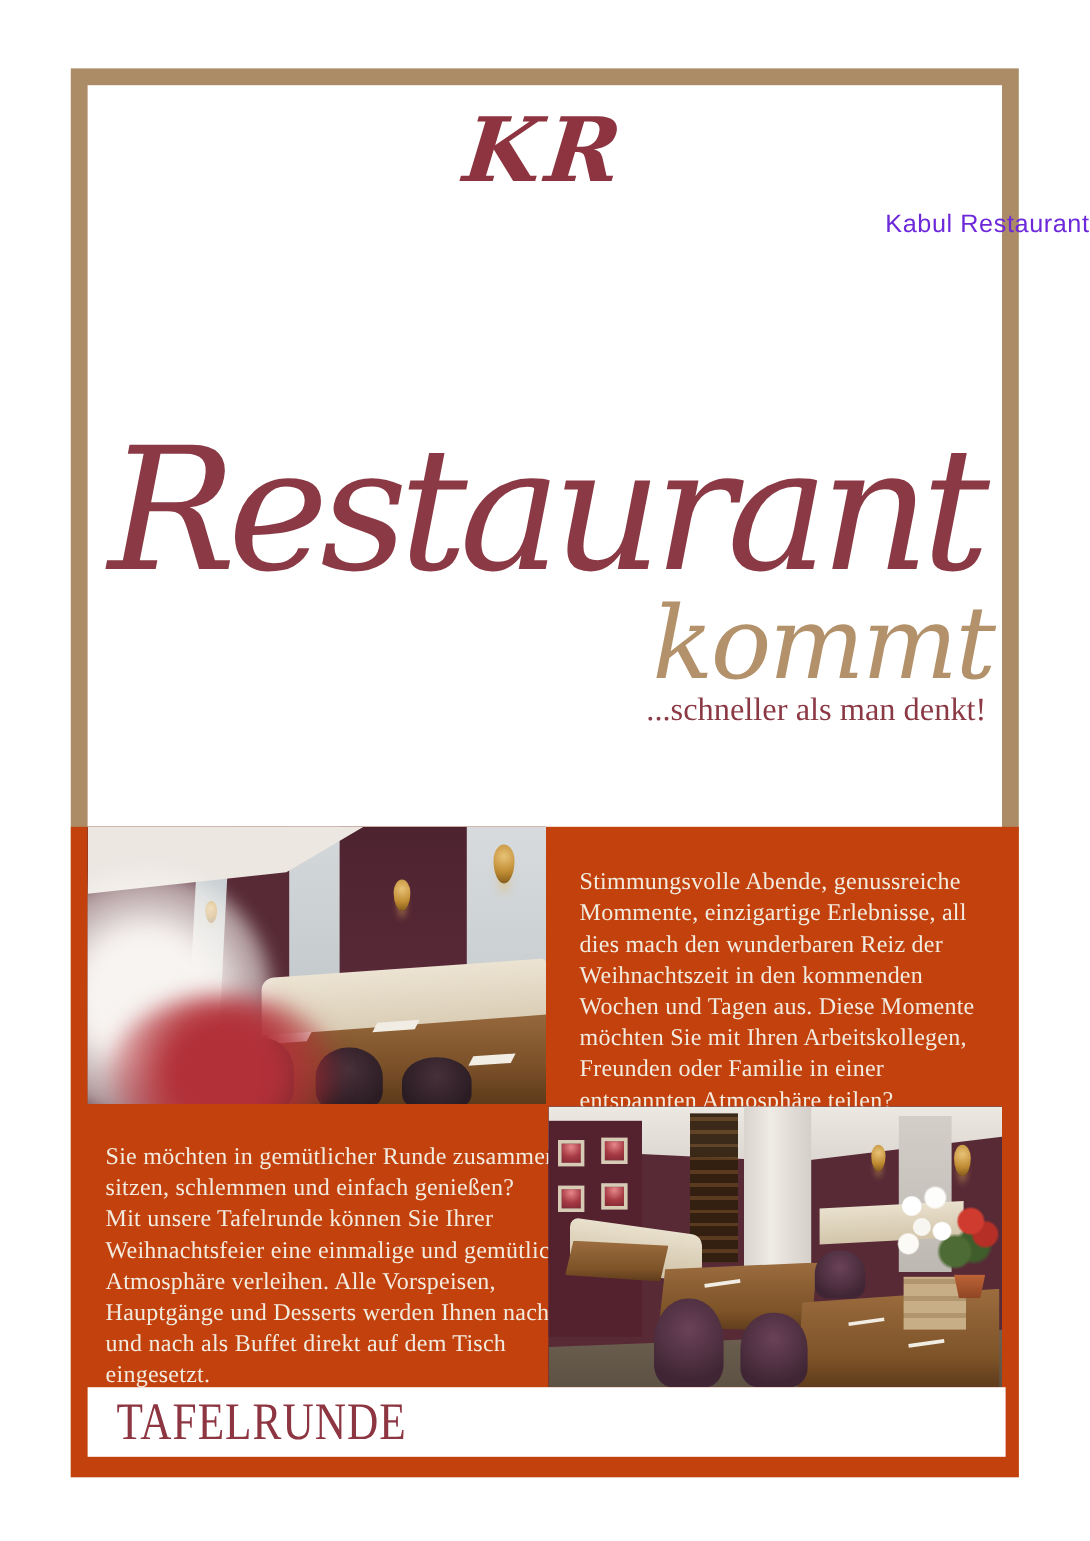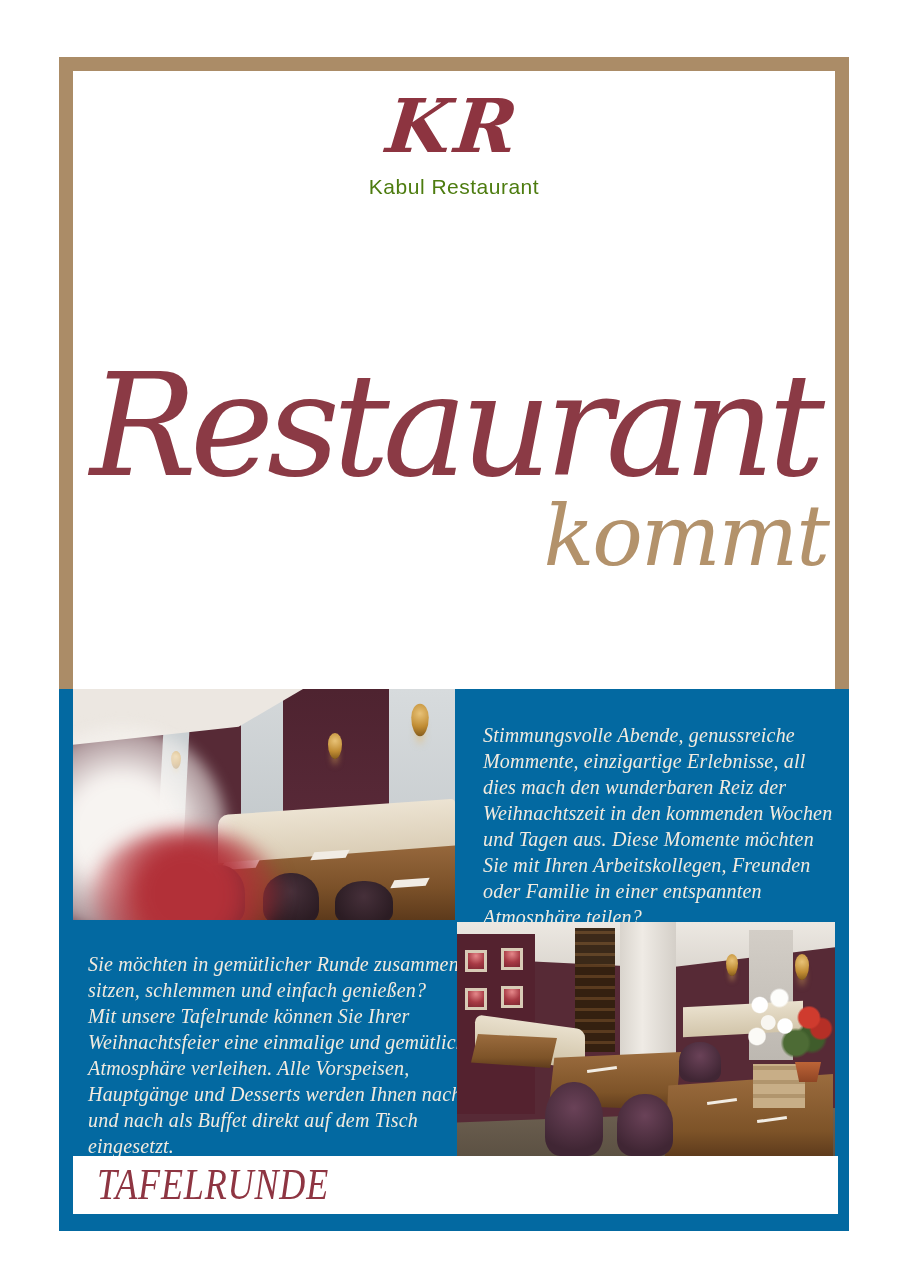--- a/index.html
+++ b/index.html
@@ -16,21 +16,21 @@
   }
   
   .logo-block { position:absolute; left:0; right:0; top:88px; text-align:center; z-index:2; }
   .logo-kr {
     font-family:"DejaVu Serif", serif; font-style:italic; font-weight:bold;
     font-size:74px; line-height:1.05; color:#8d3440;
     transform:skewX(-6deg); letter-spacing:4px;
   }
   .logo-name, .logo-tagline {
     font-family:"Liberation Sans", sans-serif; font-size:21px; line-height:26px;
-    color:#4d7c0f; letter-spacing:0.5px;
+    color:#6d28d9; letter-spacing:0.5px;text-align:right;
   }
   .logo-name { margin-top:8px; }
   
   .headline-main {
     position:absolute; left:0; top:348px; width:908px; text-align:center;
     font-family:"DejaVu Serif", serif; font-style:italic;
     font-size:142px; line-height:1.1; letter-spacing:-7px;
     color:#8b3a45; white-space:nowrap; z-index:3;
   }
   .headline-kommt {
@@ -39,21 +39,21 @@
     font-size:84px; line-height:1; letter-spacing:-2px;
     color:#b3926b; z-index:3;
   }
   .headline-note {
     position:absolute; top:576px; right:86px;
     font-family:"Liberation Serif", serif; font-size:27px; color:#8b3a45; z-index:3;
   }
   
   .band {
     position:absolute; left:59px; top:689px; width:790px; height:542px;
-    background:#0369a1; z-index:2;font-style:italic;
+    background:#c2410c; z-index:2;
   }
   .para {
     position:absolute; font-size:20px; line-height:26px; color:#f2ebdf;
     letter-spacing:0.2px;
   }
   .para-intro { left:424px; top:33px; width:356px; }
   .para-offer { left:29px; top:262px; width:392px; white-space:pre-line; }
   
   .photo { position:absolute; overflow:hidden; background:#572a36; }
   .photo1 { left:14px; top:0; width:382px; height:231px; }
@@ -134,20 +134,21 @@
 
   <div class="frame"></div>
 
   <div class="logo-block">
     <div class="logo-kr">KR</div>
     <div class="logo-name">Kabul Restaurant</div>
   </div>
 
   <div class="headline-main">Restaurant</div>
   <div class="headline-kommt">kommt</div>
+  <div class="headline-note">...schneller als man denkt!</div>
 
   <div class="band">
 
     <div class="photo photo1">
       <div class="art p1-panel-dark"></div>
       <div class="art p1-stripe-a"></div>
       <div class="art p1-stripe-b"></div>
       <div class="art p1-stripe-c"></div>
       <div class="art p1-ceiling"></div>
       <div class="art sconce p1-sconce-1"></div>

